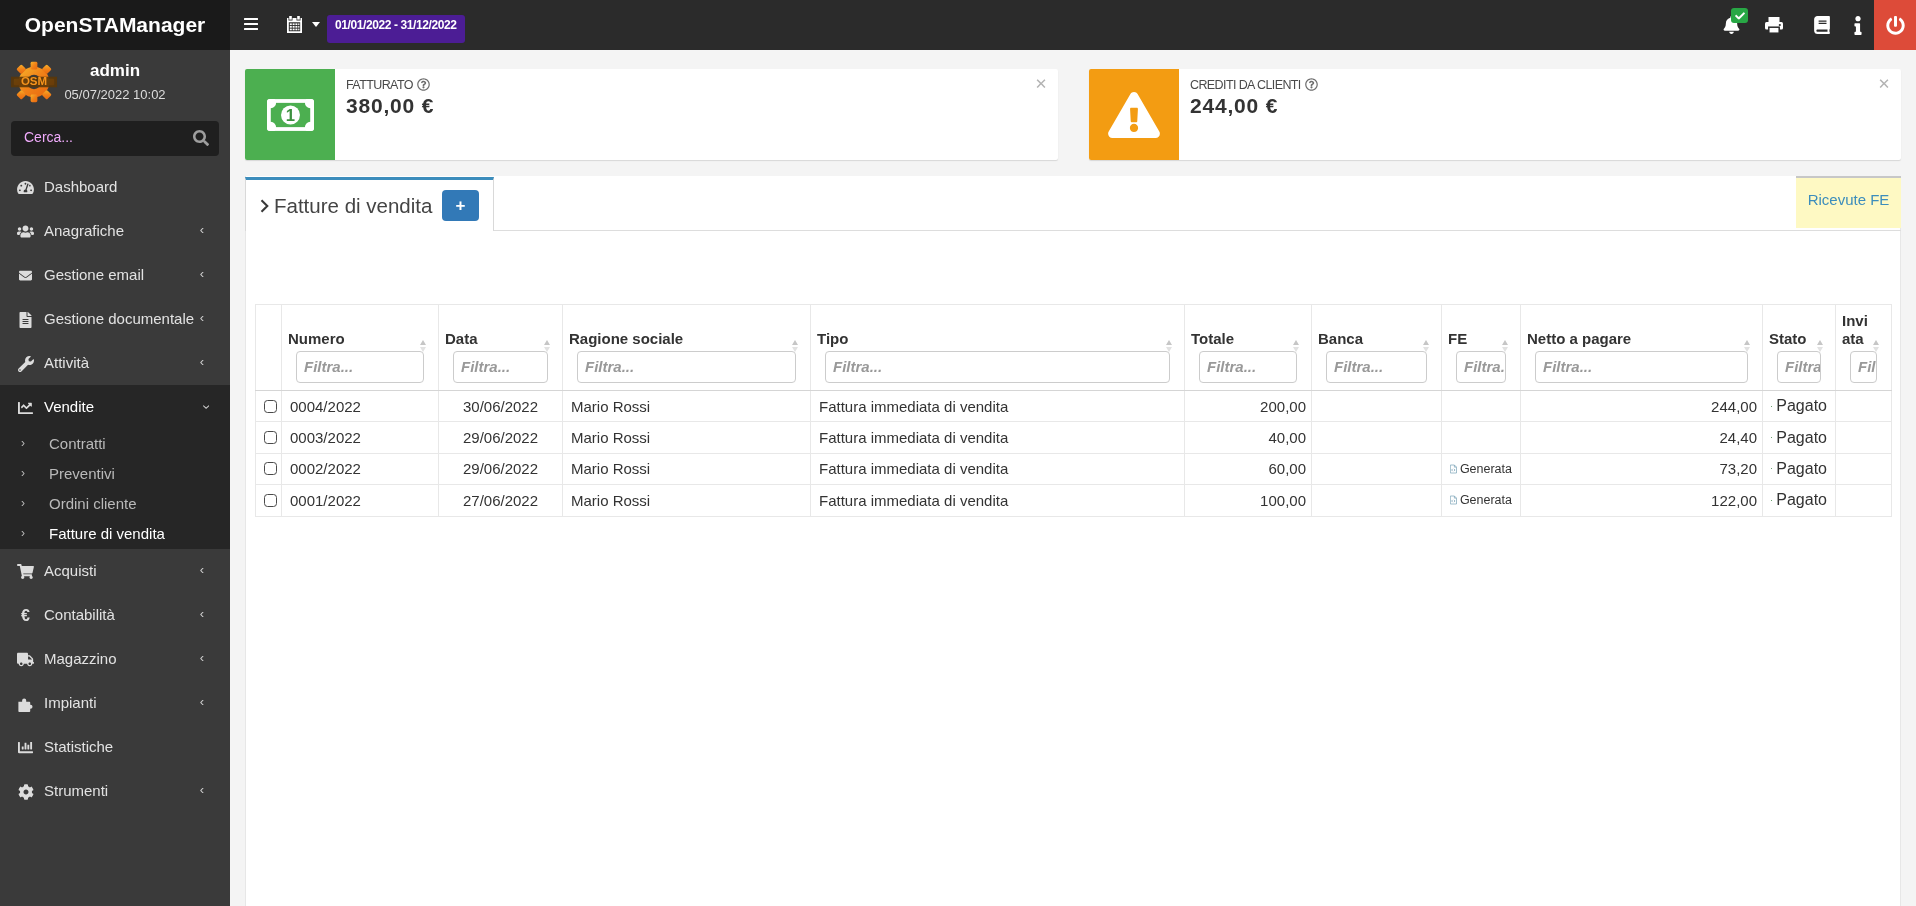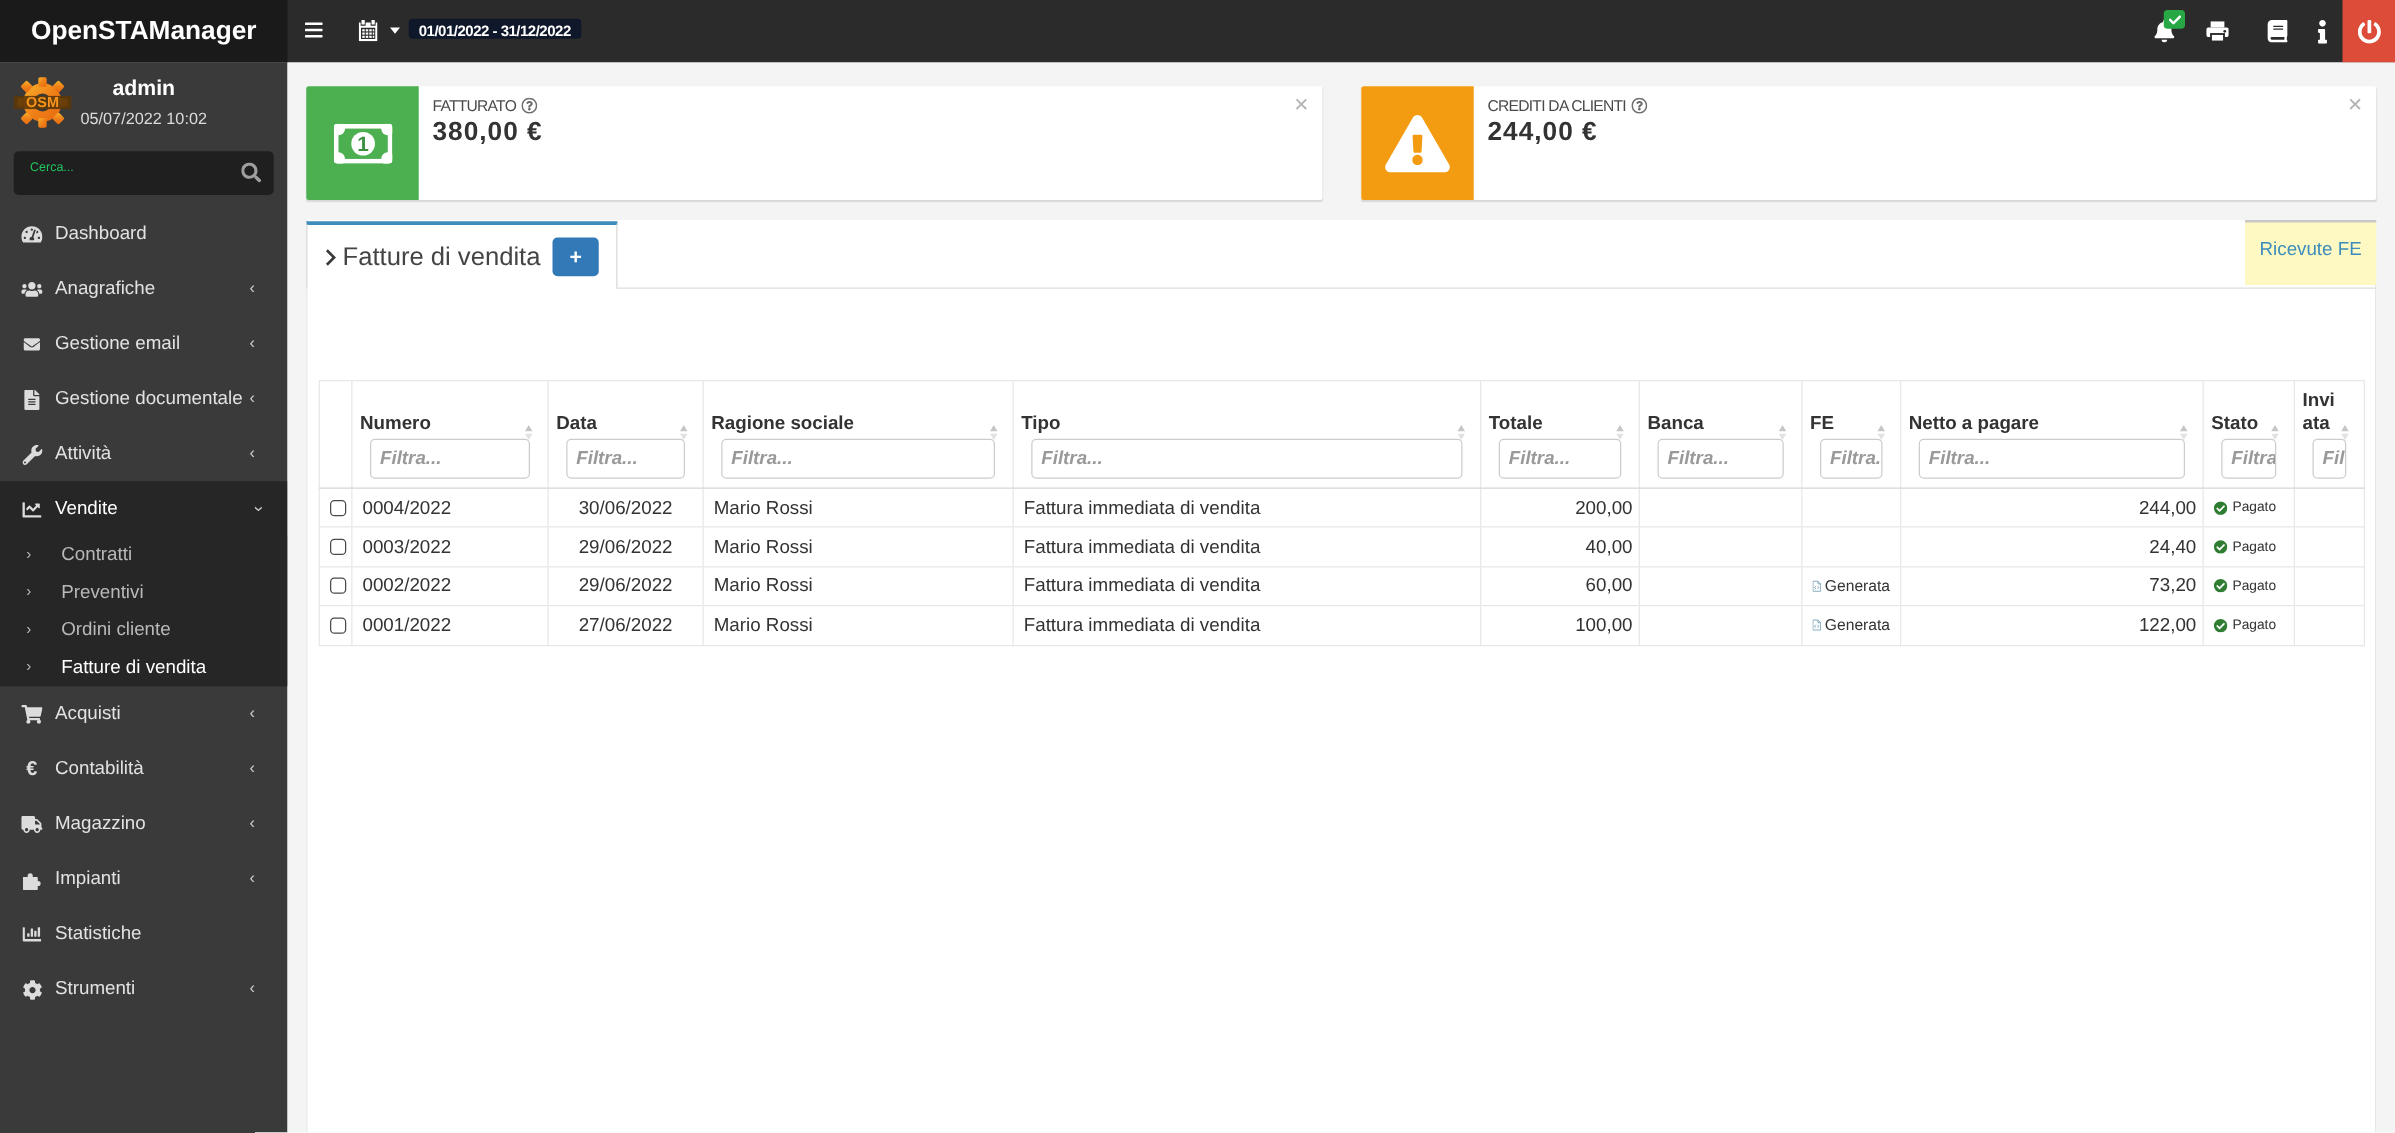--- a/index.html
+++ b/index.html
@@ -6,33 +6,33 @@
 html,body { width:1916px; height:906px; overflow:hidden; }
 body { font-family:"Liberation Sans",sans-serif; background:#f4f4f4; position:relative; }
 
 
 #navbar { position:absolute; left:0; top:0; width:1916px; height:50px; background:#2b2b2b; }
 #logo { position:absolute; left:0; top:0; width:230px; height:50px; background:#1a1a1a;
   color:#fff; font-size:21px; font-weight:bold; text-align:center; line-height:50px; letter-spacing:0px;}
 #hamb { position:absolute; left:244px; top:18px; width:14px; height:14px; }
 #hamb span { display:block; height:2.4px; background:#fff; margin-bottom:2.6px; border-radius:0.5px;}
 #calbtn { position:absolute; left:287px; top:16px; color:#fff; }
-#daterange { position:absolute; left:327px; top:15px; height:16px; background:#0f172a; border-radius:3px;
+#daterange { position:absolute; left:327px; top:15px; height:28px; background:#4c1d95; border-radius:3px;
   color:#fff; font-size:12px; font-weight:bold; line-height:20px; padding:0 8px; letter-spacing:-0.4px; }
 .navicon { position:absolute; top:0; height:50px; display:flex; align-items:center; justify-content:center; }
 #power { position:absolute; right:0; top:0; width:42px; height:50px; background:#dd4b39; display:flex; align-items:center; justify-content:center;}
 #bellbadge { position:absolute; left:1731px; top:8px; width:17px; height:15px; background:#28a745; border-radius:3px; display:flex; align-items:center; justify-content:center;}
 
 
 #sidebar { position:absolute; left:0; top:50px; width:230px; height:856px; background:#3a3a3a; }
 #avatar { position:absolute; left:10px; top:8px; width:48px; height:48px; }
 #uname { position:absolute; left:0; top:11px; width:230px; text-align:center; color:#fff; font-size:17px; font-weight:bold;}
 #udate { position:absolute; left:0; top:37px; width:230px; text-align:center; color:#dcdcdc; font-size:13px; }
 #search { position:absolute; left:11px; top:71px; width:208px; height:35px; background:#1f1f1f; border-radius:4px; }
-#search .ph { position:absolute; left:13px; top:8px; color:#22c55e; font-size:10px; }
+#search .ph { position:absolute; left:13px; top:8px; color:#f0abfc; font-size:14px; }
 #search svg { position:absolute; right:10px; top:9px; }
 #menu { position:absolute; left:0; top:115px; width:230px; }
 .mi { position:relative; height:44px; color:#e2e2e2; font-size:15px; }
 .mi .ic { position:absolute; left:17px; top:14px; width:17px; height:17px; display:flex; align-items:center; justify-content:center;}
 .mi .tx { position:absolute; left:44px; top:13px; }
 .mi .ch { position:absolute; right:26px; top:13px; color:#cfcfcf; font-size:13px; font-family:"Liberation Sans"; }
 #treeview { background:#262626; }
 #submenu { background:#262626; }
 .smi { position:relative; height:30px; color:#b9b9b9; font-size:15px; }
 .smi .sch { position:absolute; left:21px; top:7px; font-size:12px; color:#b9b9b9;}
@@ -71,21 +71,21 @@
 th, td { border:1px solid #e8e8e8; overflow:hidden; }
 thead th { border-bottom:1px solid #d5d5d5; vertical-align:bottom; position:relative; padding:7px 0 0 0; text-align:left; font-size:15px;}
 .thwrap { padding:0 8px 0 6px; font-weight:bold; color:#333; line-height:18px; margin-bottom:3px;}
 .flt { margin:0 14px 7px 14px; height:32px; border:1px solid #ccc; border-radius:4px; color:#999; font-weight:bold; font-size:15px; line-height:30px; padding-left:7px; white-space:nowrap; overflow:hidden;font-style:italic;}
 .sort { position:absolute; right:12px; bottom:45px; width:0; height:0; border-left:3.5px solid transparent; border-right:3.5px solid transparent; border-bottom:5px solid #c6c6c6; }
 .sort::after { content:""; position:absolute; left:-3.5px; top:7px; width:0; height:0; border-left:3.5px solid transparent; border-right:3.5px solid transparent; border-top:5px solid #e2e2e2; }
 td { height:31.4px; padding:0 8px; }
 td.r { text-align:right; padding-right:5px;}
 td.c { text-align:center; }
 .cb { width:13px; height:13px; border:1.6px solid #4a4a4a; border-radius:3.5px; margin:0 auto; background:#fff;}
-.pag { display:flex; align-items:center; gap:4px; font-size:11px; color:#333;}
+.pag { display:flex; align-items:center; gap:4px; font-size:16px; color:#333;}
 .gen { display:flex; align-items:center; gap:3px; font-size:12.5px; color:#333;}
 </style>
 </head>
 <body>
 
 <div id="navbar">
   <div id="logo">OpenSTAManager</div>
   <div id="hamb">
       <span></span>
       <span></span>

